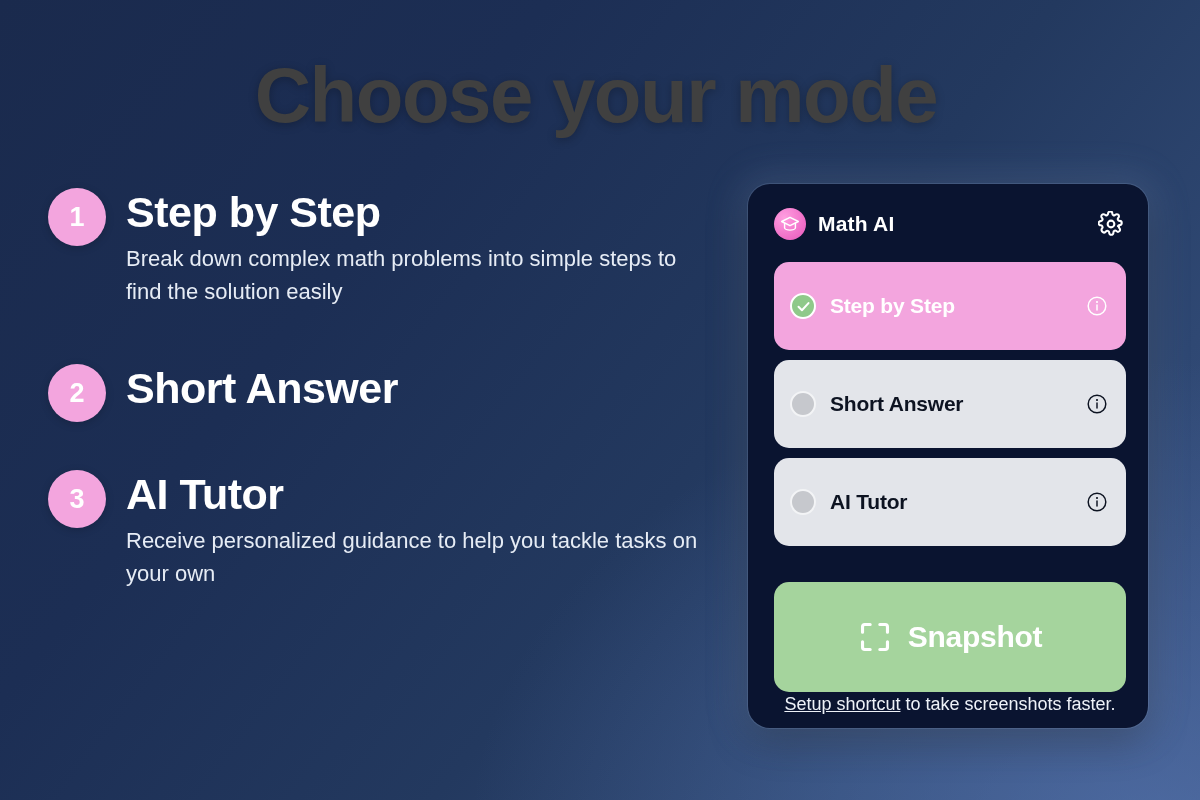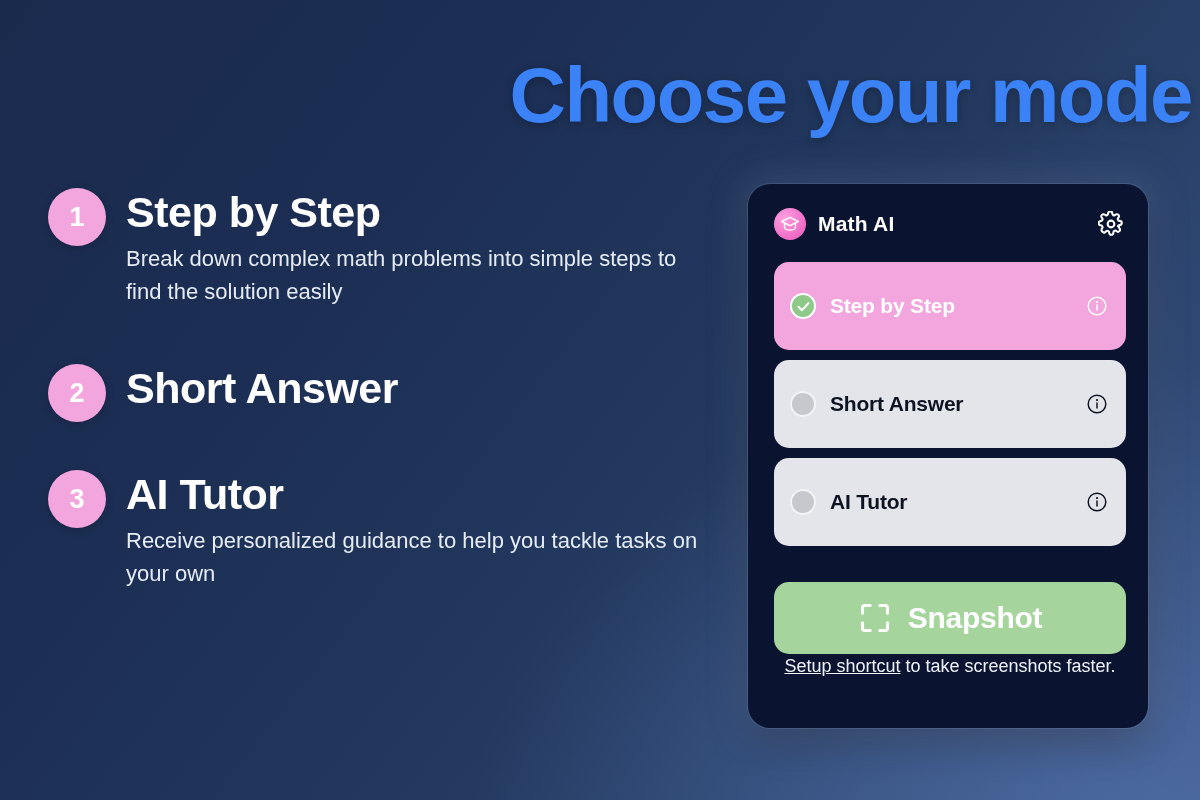--- a/index.html
+++ b/index.html
@@ -16,22 +16,22 @@
       radial-gradient(ellipse 1100px 760px at 96% 104%, rgba(92,126,186,0.55) 0%, rgba(60,86,140,0.0) 62%),
       linear-gradient(128deg, #1a2a4d 0%, #1c2e54 30%, #23395f 58%, #2f4873 80%, #3a5181 100%);
     position:relative;
   }
 
   
   .title {
     position:absolute;
     left:0; right:8px;
     top:52px;
-    text-align:right;
-    color:#3b82f6;
+    text-align:center;
+    color:#404040;
     font-size:78px;
     line-height:86px;
     font-weight:bold;
     letter-spacing:-1.5px;
     text-shadow:0 2px 10px rgba(0,0,0,0.25);
   }
 
   
   .features {
     position:absolute;
@@ -163,21 +163,21 @@
 
   .info-icon {
     width:22px; height:22px;
     flex:0 0 auto;
     cursor:pointer;
   }
 
   
   .snapshot-btn {
     margin-top:36px;
-    height:72px;
+    height:110px;
     border-radius:15px;
     background:#a5d49d;
     display:flex;
     align-items:center;
     justify-content:center;
     cursor:pointer;
     border:none;
     width:100%;
   }
   .snap-icon { width:34px; height:34px; flex:0 0 auto; }

